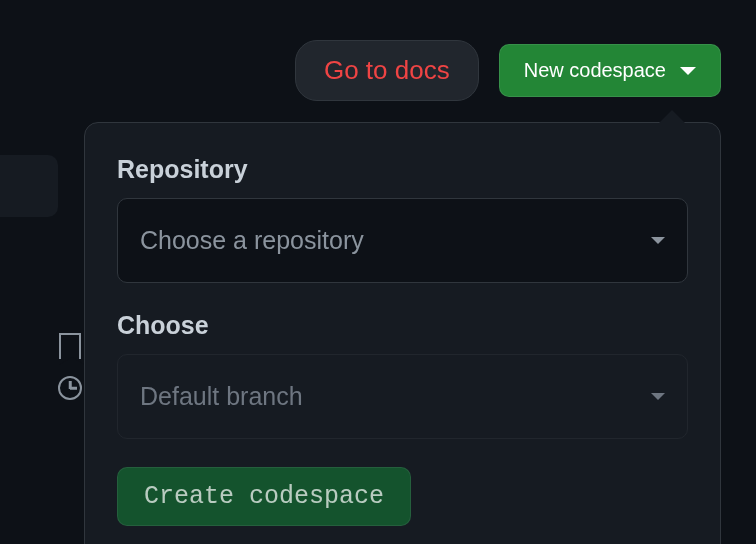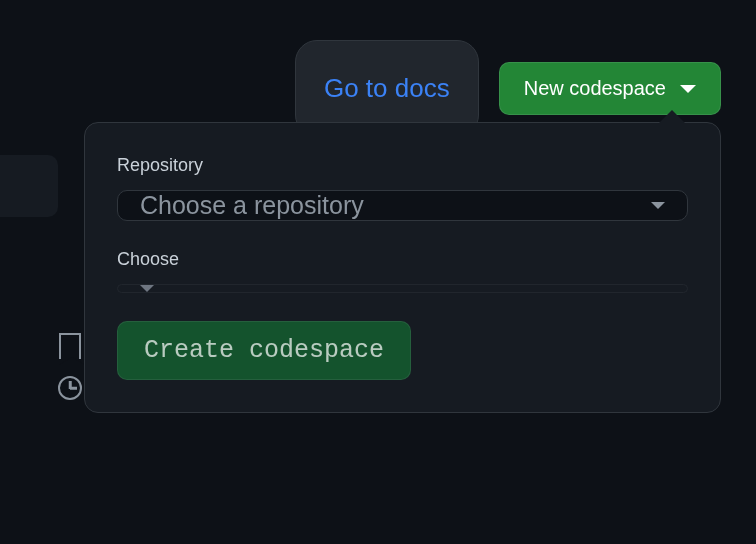--- a/index.html
+++ b/index.html
@@ -17,24 +17,24 @@
       top: 40px;
       right: 35px;
       display: flex;
       gap: 20px;
       align-items: center;
     }
     
     .btn-secondary {
       background: #21262d;
       border: 1px solid #30363d;
-      color: #3b82f6;
+      color: #ef4444;
       font-size: 26px;
       font-weight: 500;
-      padding: 32px 28px;
+      padding: 14px 28px;
       border-radius: 22px;
       cursor: pointer;
       font-family: inherit;
     }
     
     .btn-primary {
       background: #238636;
       border: 1px solid rgba(240,246,252,0.1);
       color: #ffffff;
       font-size: 20px;
@@ -79,32 +79,32 @@
       padding: 32px;
       z-index: 10;
     }
     
     .field-group {
       margin-bottom: 28px;
     }
     
     .field-label {
       color: #c9d1d9;
-      font-size: 18px;
-      font-weight: 400;
+      font-size: 25px;
+      font-weight: 700;
       margin-bottom: 14px;
       display: block;
     }
     
     .select-btn {
       width: 100%;
       background: #0d1117;
       border: 1px solid #30363d;
       border-radius: 10px;
-      padding: 0 22px;
+      padding: 27px 22px;
       color: #8b949e;
       font-size: 25px;
       text-align: left;
       cursor: pointer;
       display: flex;
       align-items: center;
       justify-content: space-between;
       font-family: inherit;
     }
     
@@ -246,18 +246,19 @@
     <label class="field-label">Repository</label>
     <button class="select-btn">
       <span>Choose a repository</span>
       <span class="select-caret"></span>
     </button>
   </div>
   
   <div class="field-group">
     <label class="field-label">Choose</label>
     <button class="select-btn disabled">
+      <span>Default branch</span>
       <span class="select-caret"></span>
     </button>
   </div>
   
   <button class="create-btn">Create codespace</button>
 </div>
 
 </body></html>

